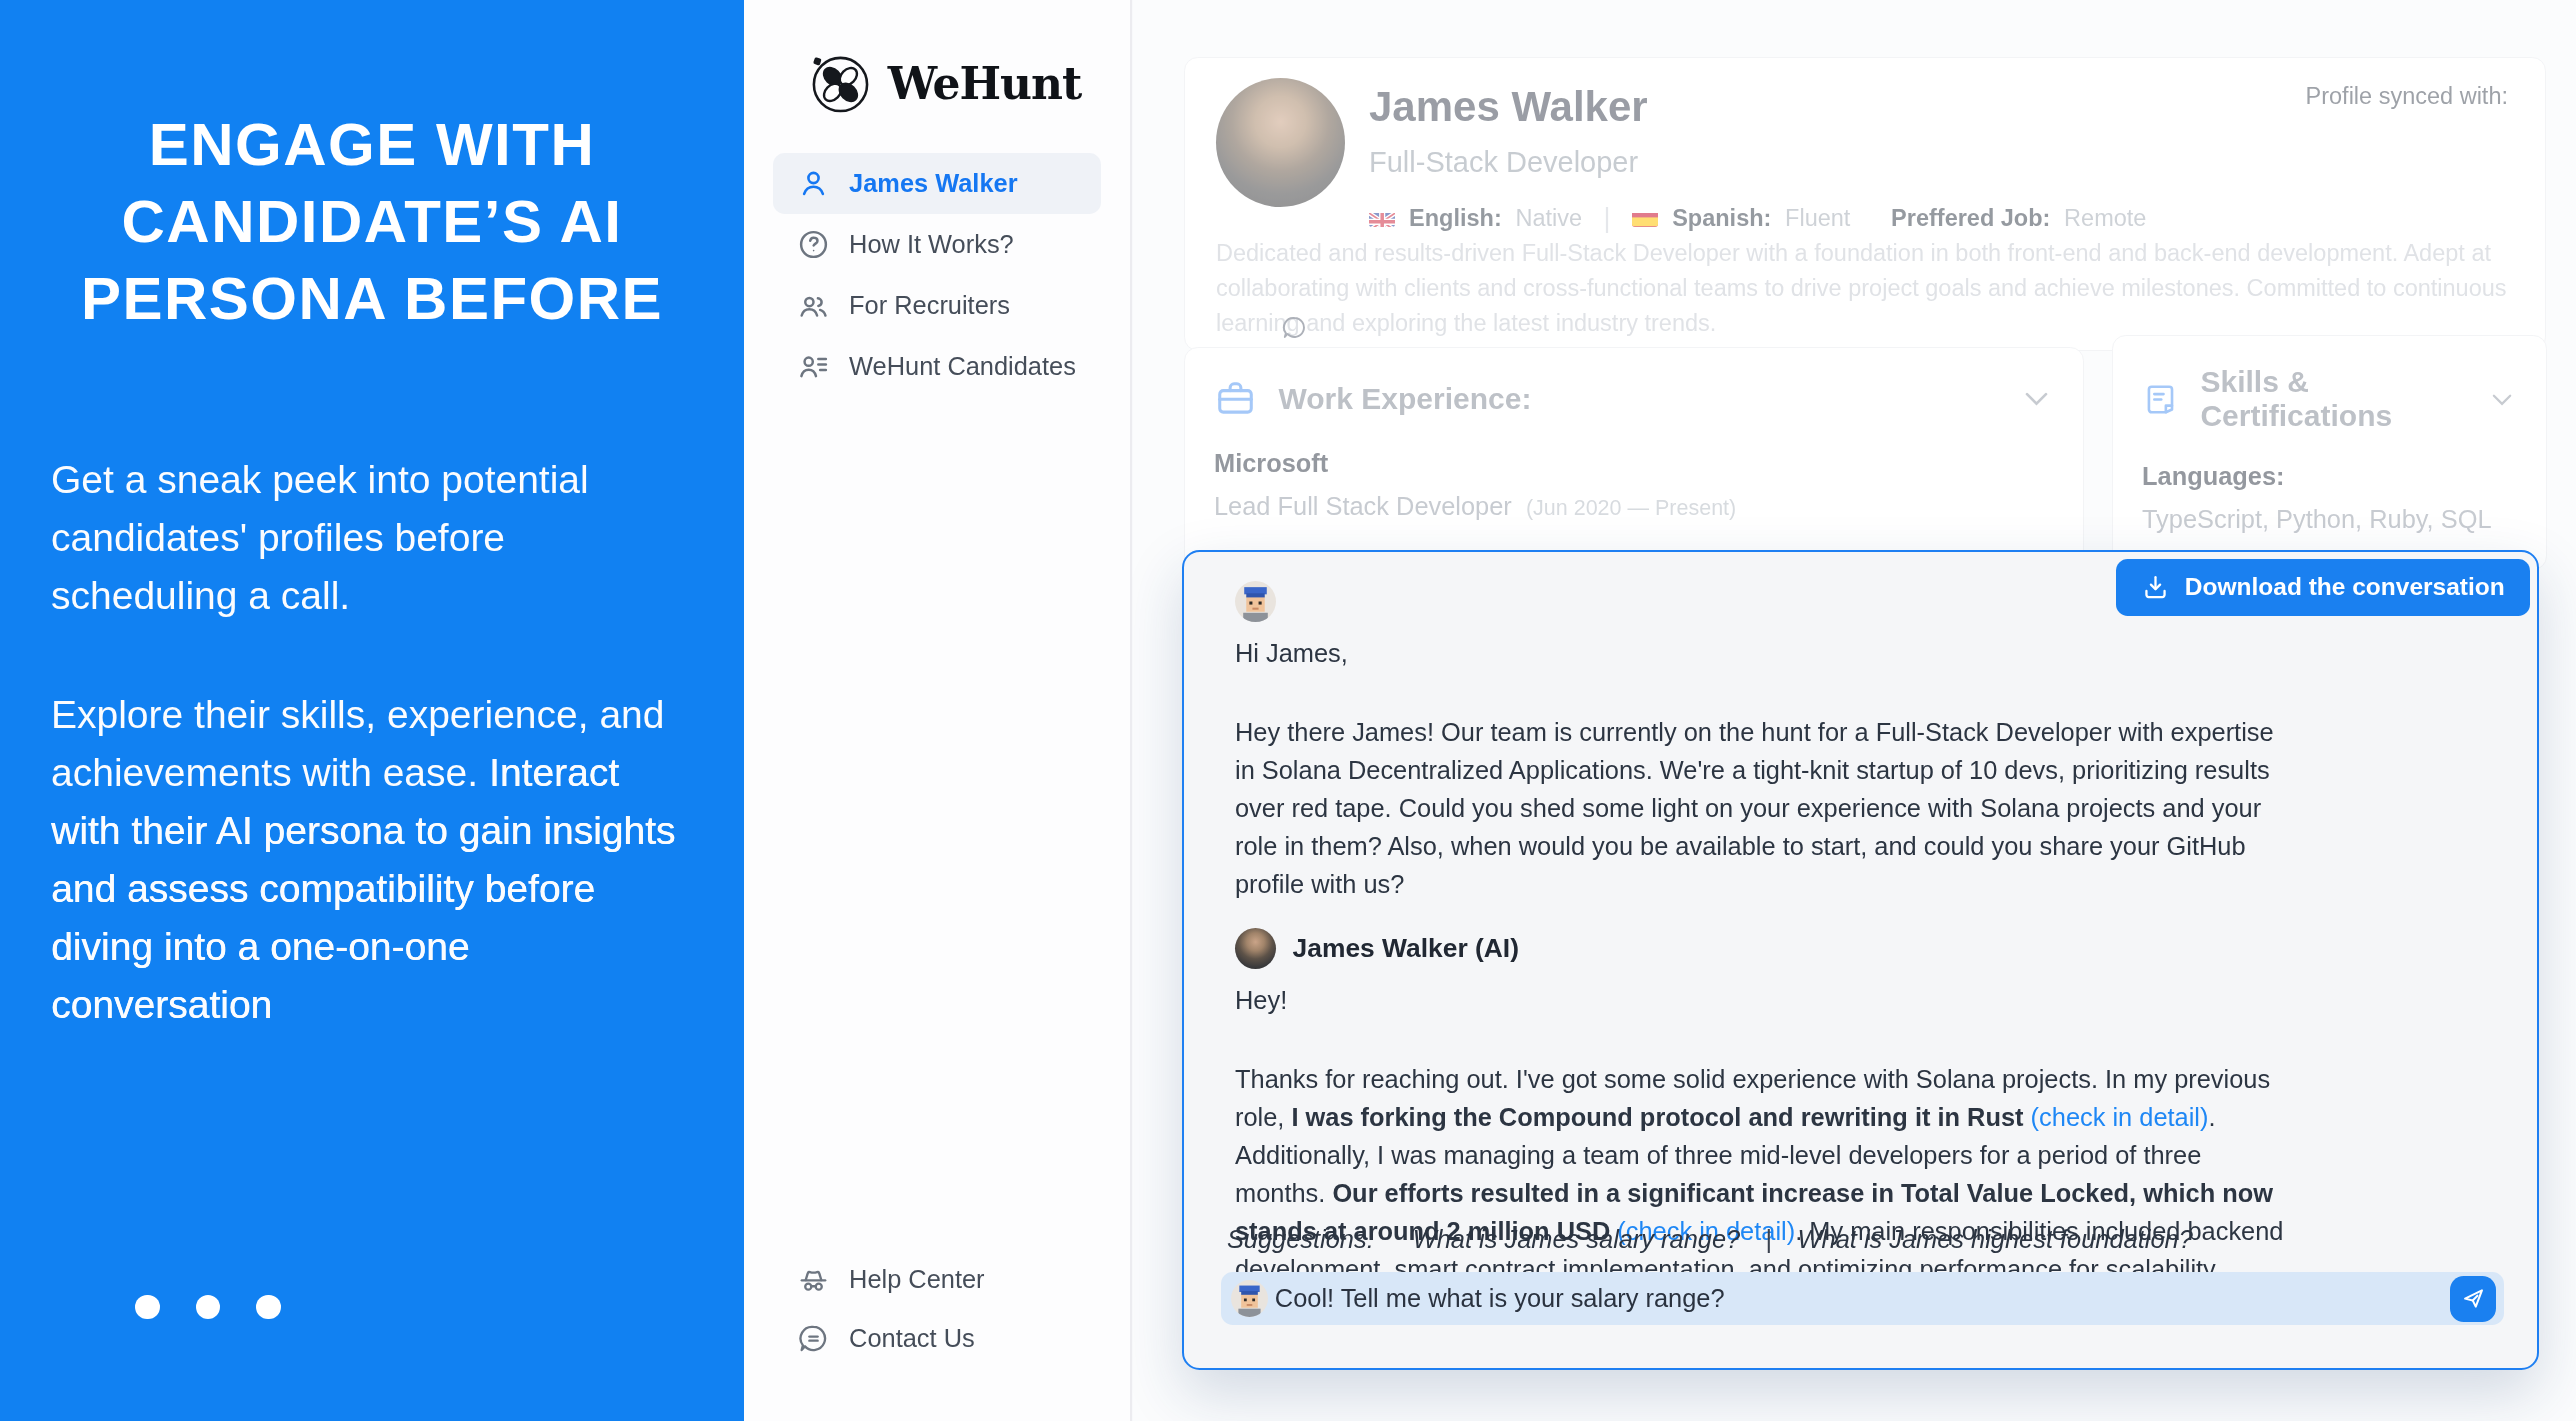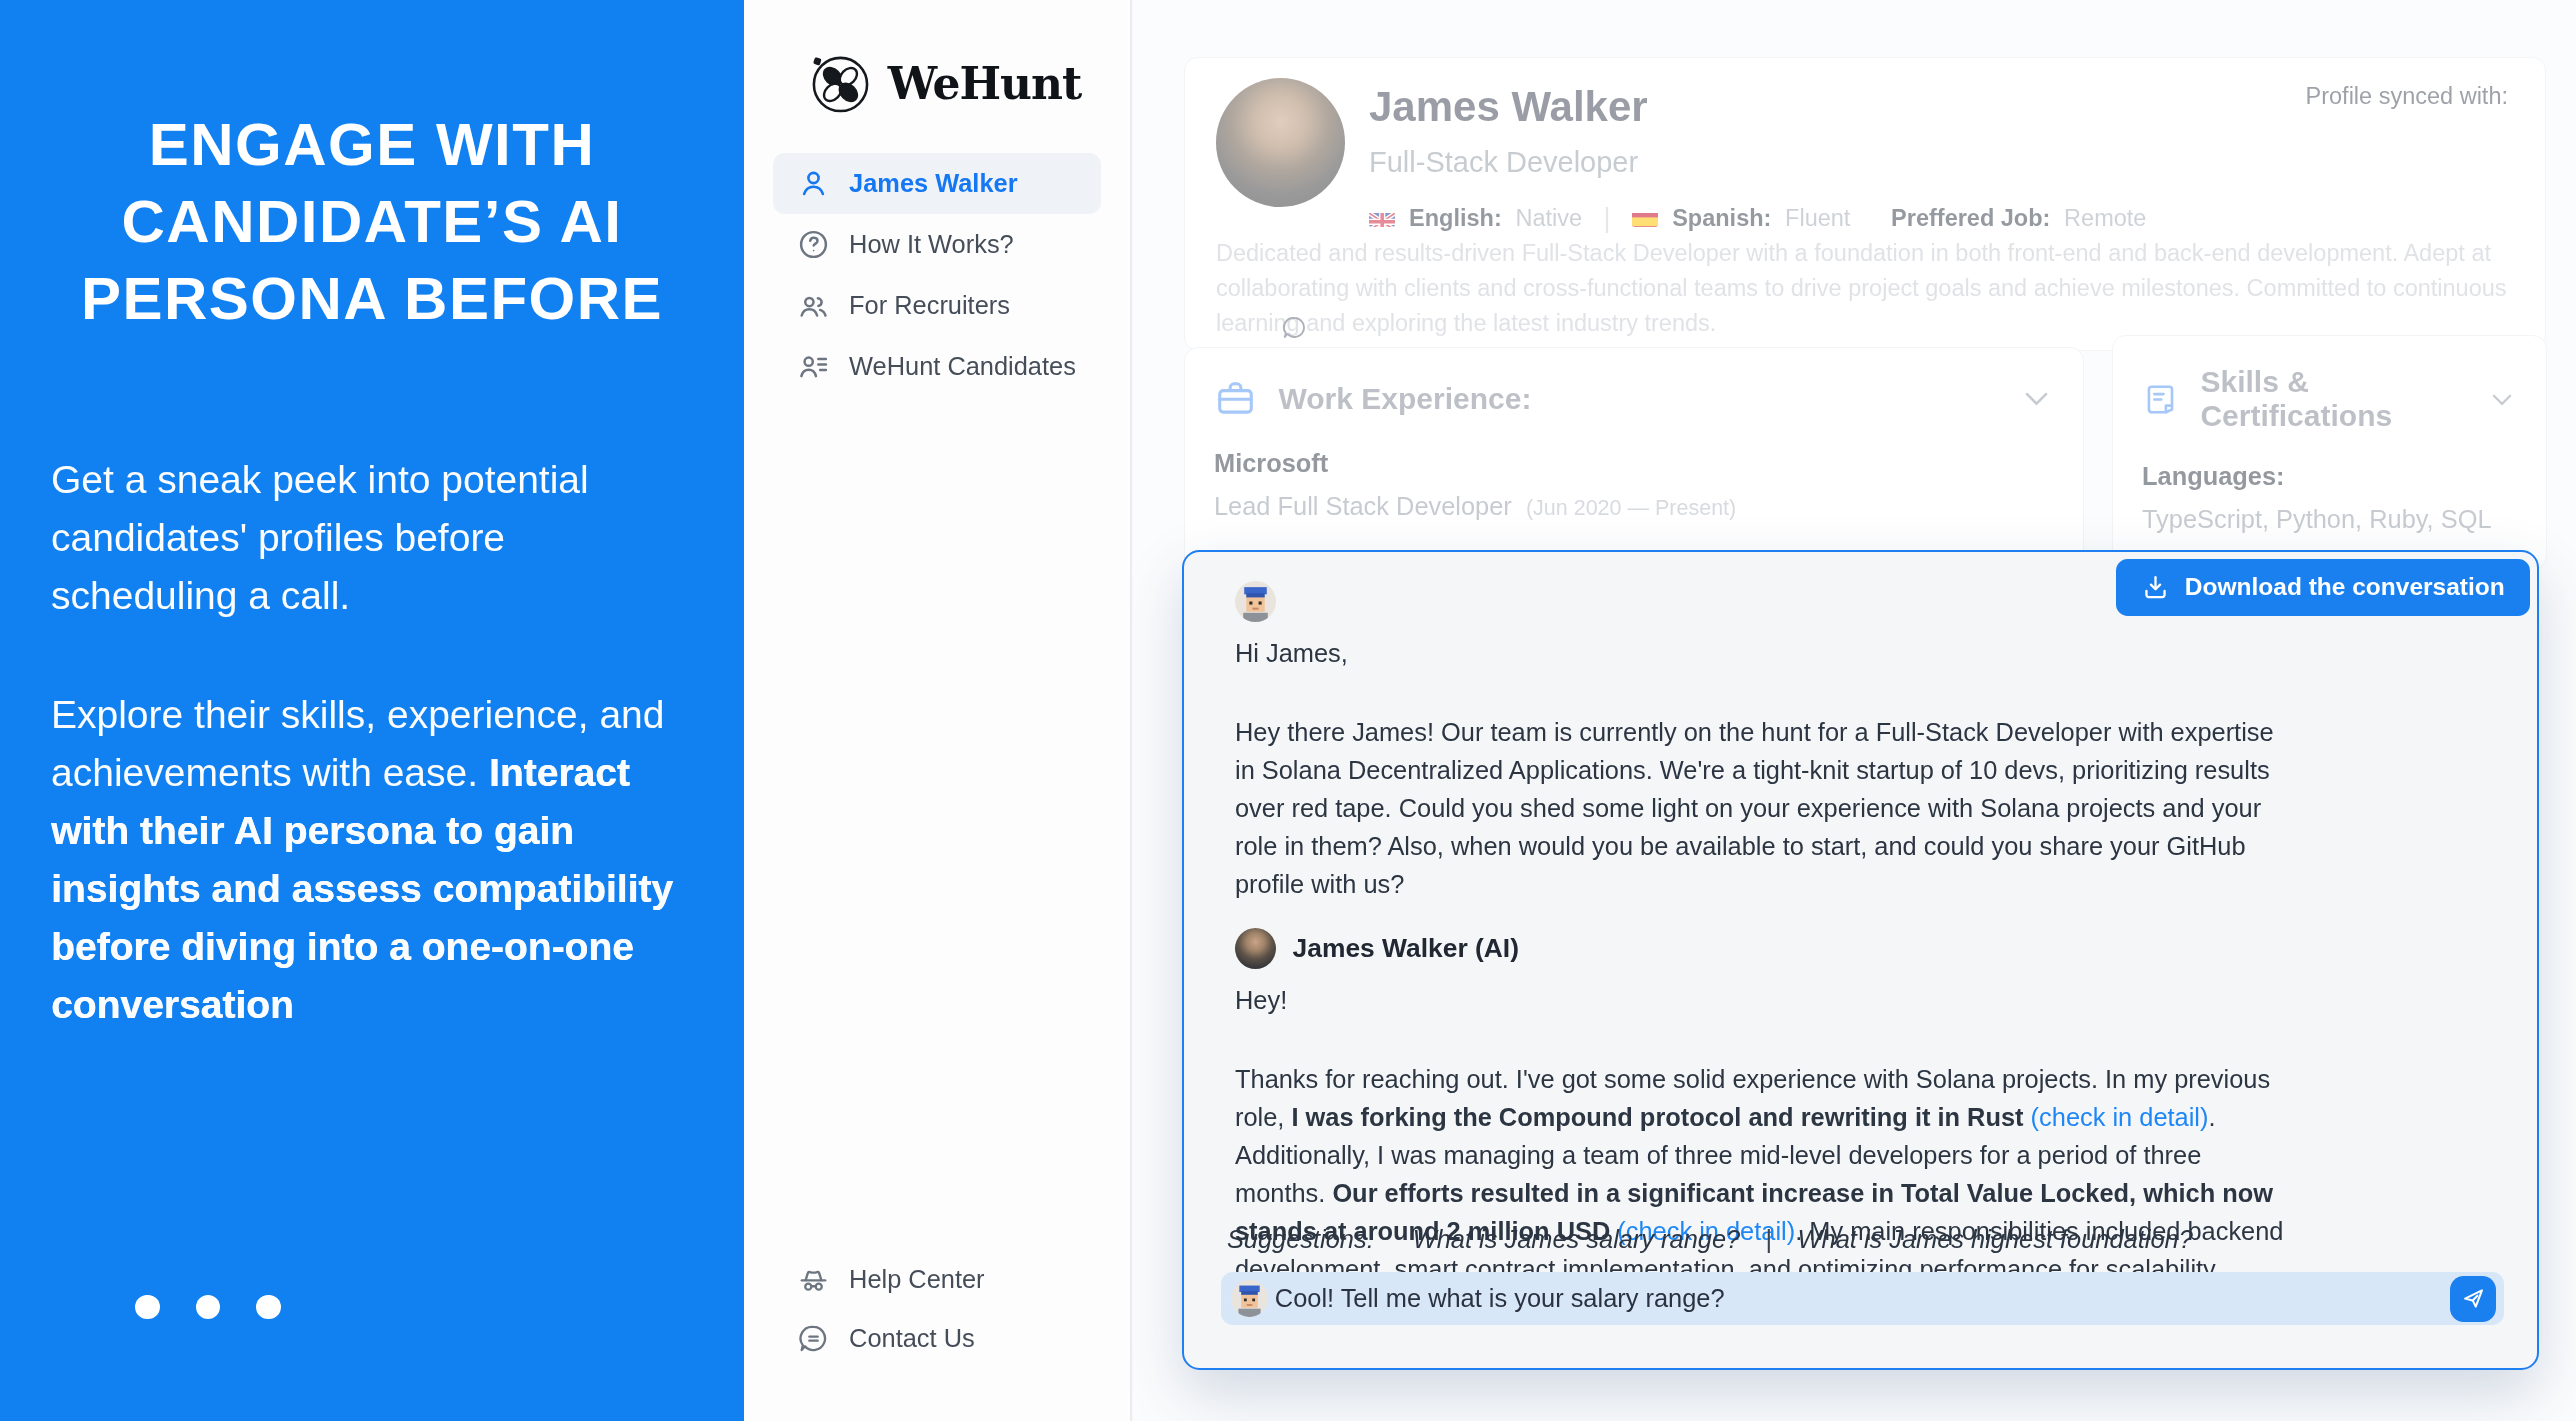--- a/index.html
+++ b/index.html
@@ -5,21 +5,21 @@
   * { margin:0; padding:0; box-sizing:border-box; }
   html,body { width:2576px; height:1421px; }
   body { font-family:"Liberation Sans","DejaVu Sans",sans-serif; background:#fff; overflow:hidden; }
   .canvas { position:relative; width:2576px; height:1421px; background:#f8f9fb; }
 
   
   .hero { position:absolute; left:0; top:0; width:744px; height:1421px; background:#1181F2; color:#fff; z-index:20; }
   .hero-head { margin:106px 35px 0; text-align:center; font-weight:700; font-size:60px; line-height:77px; letter-spacing:1.5px; }
   .hero-p { margin:114px 51px 0; width:634px; font-size:39px; line-height:58px; color:#fbfcfe; font-weight:400; }
   .hero-p2 { margin-top:61px; }
-  .hero-semi { text-shadow:0.4px 0 0 #fff;font-weight:bold; }
+  .hero-semi { text-shadow:0.4px 0 0 #fff; }
   .dots { position:absolute; left:135px; bottom:102px; display:flex; gap:36px; }
   .dot { width:24.5px; height:24.5px; border-radius:50%; background:#fff; }
 
   
   .sidebar { position:absolute; left:744px; top:0; width:388px; height:1421px; background:#fdfdfe; border-right:2px solid #ececf0; z-index:15; }
   .logo { display:flex; align-items:center; gap:15.7px; margin:51px 0 0 63px; }
   .logo-mark { width:65px; height:65px; }
   .logo-text { font-family:"DejaVu Serif","Liberation Serif",serif; font-weight:700; font-size:44px; color:#101318; letter-spacing:-1px; }
   .nav { margin-top:37px; padding:0 29px; }
   .nav-item { display:flex; align-items:center; gap:19.6px; height:61px; padding:0 23.5px; border-radius:11.7px; font-size:25.4px; color:#454d59; cursor:pointer; }

